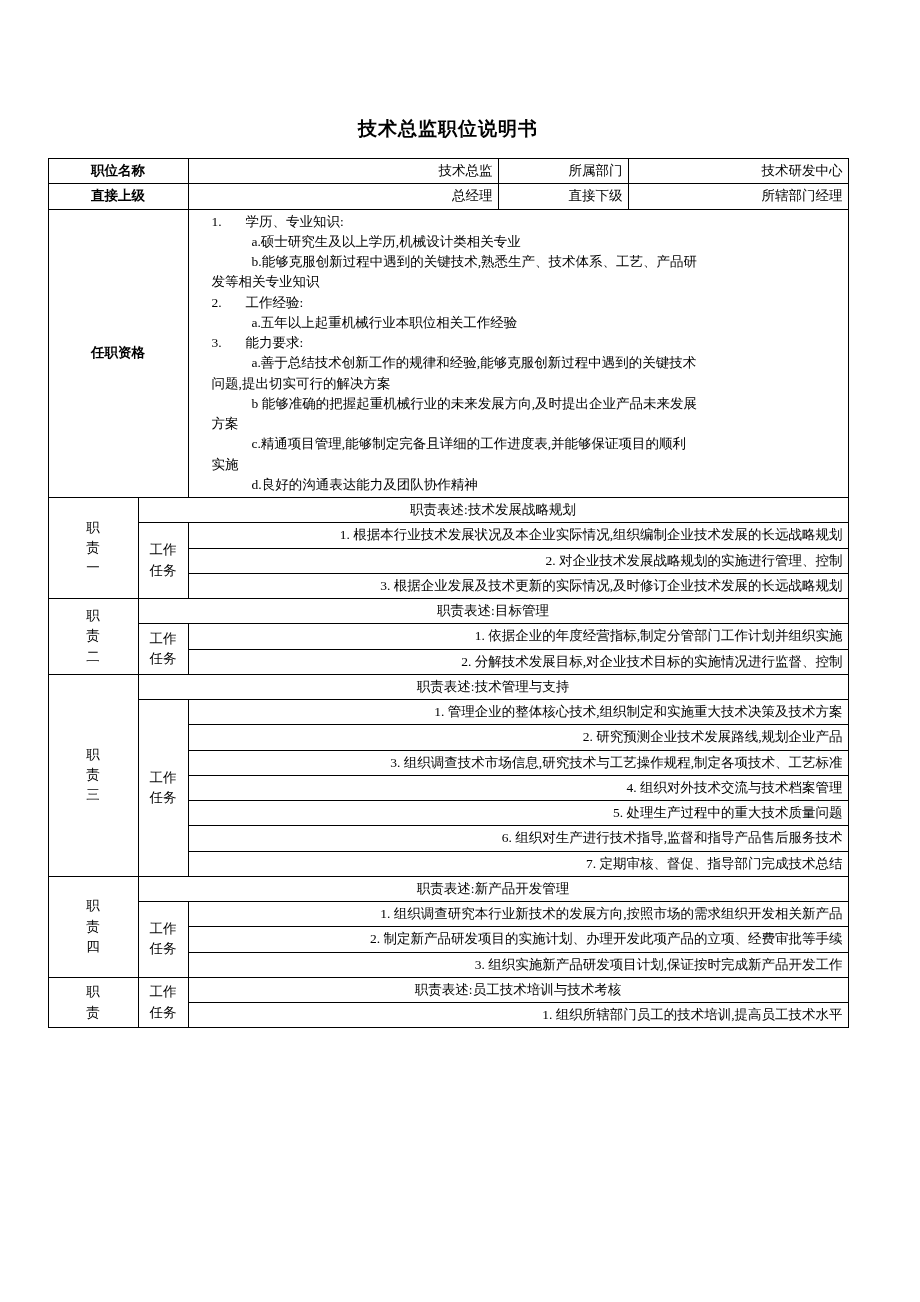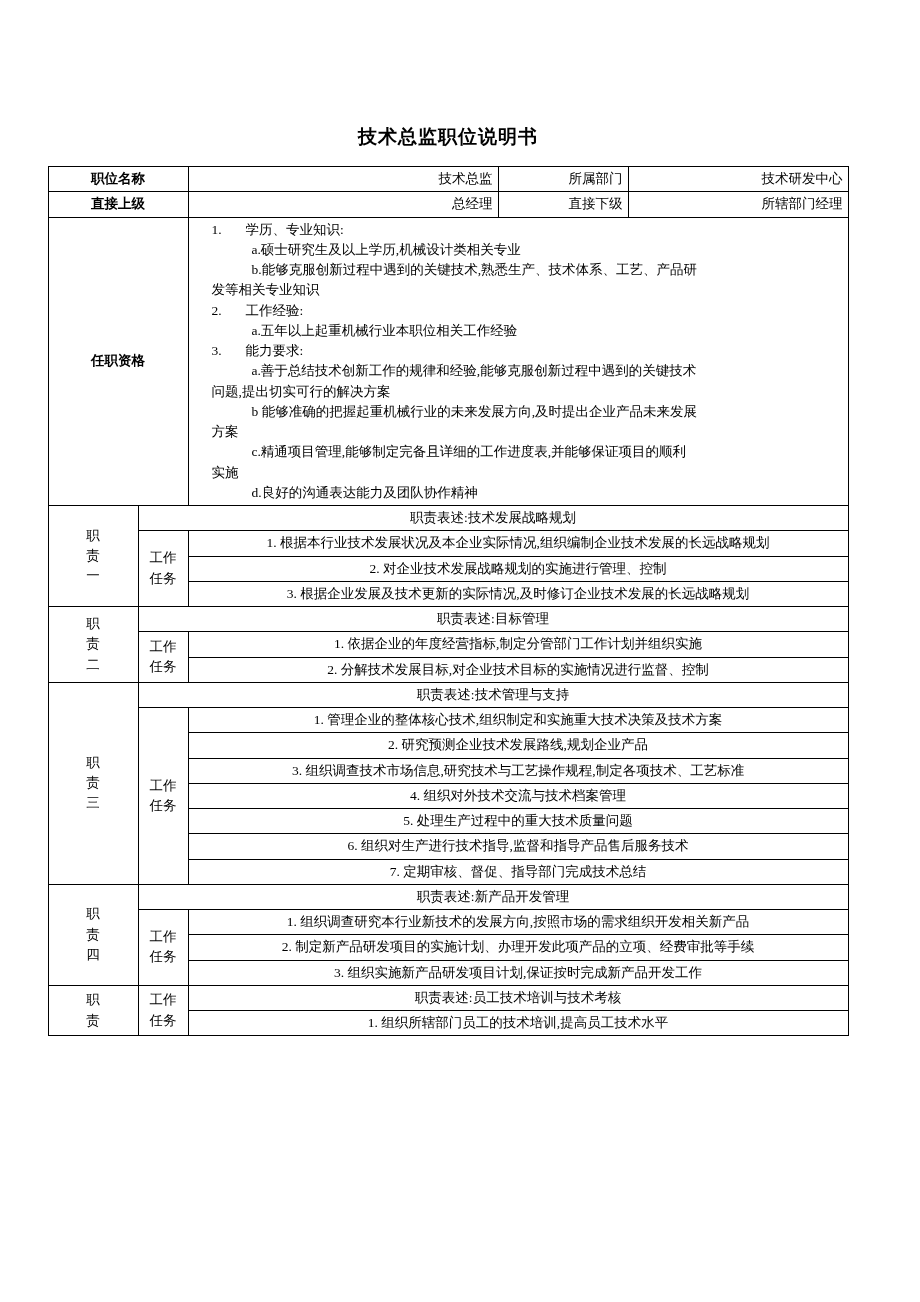--- a/index.html
+++ b/index.html
@@ -10,21 +10,21 @@
   body {
     width: 920px;
     height: 1302px;
     font-family: "Liberation Serif", "DejaVu Serif", serif;
     color: #000000;
   }
   .page {
     width: 896px;
     height: 1302px;
     box-sizing: border-box;
-    padding: 12px;
+    padding: 4px;
     position: relative;
   }
   .doc-title {
     text-align: center;
     font-size: 19px;
     font-weight: bold;
     letter-spacing: 1px;
     margin: 0;
     padding-top: 112px;
     padding-bottom: 16px;
@@ -44,21 +44,21 @@
   }
   .c-label {
     text-align: center;
     white-space: nowrap;
     font-weight: bold;
   }
   .c-center {
     text-align: right;
   }
   .c-left {
-    text-align: center;
+    text-align: right;
   }
   .vert {
     text-align: center;
     line-height: 1.45;
     white-space: normal;
     word-break: break-all;
   }
   .qual-cell {
     padding: 4px 6px 4px 6px;
     font-size: 13.5px;

